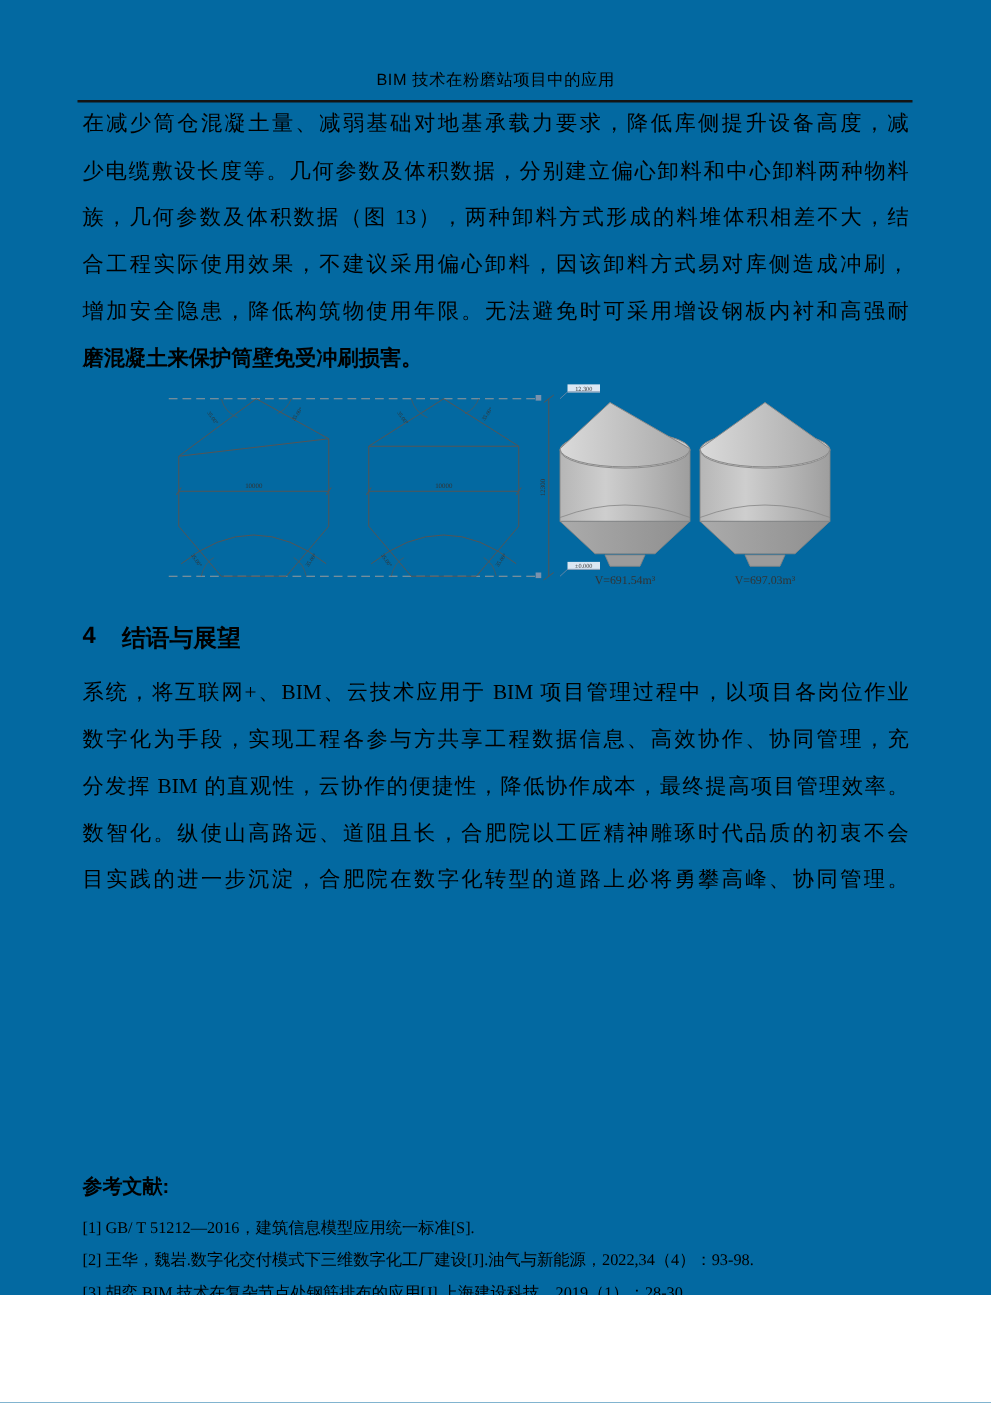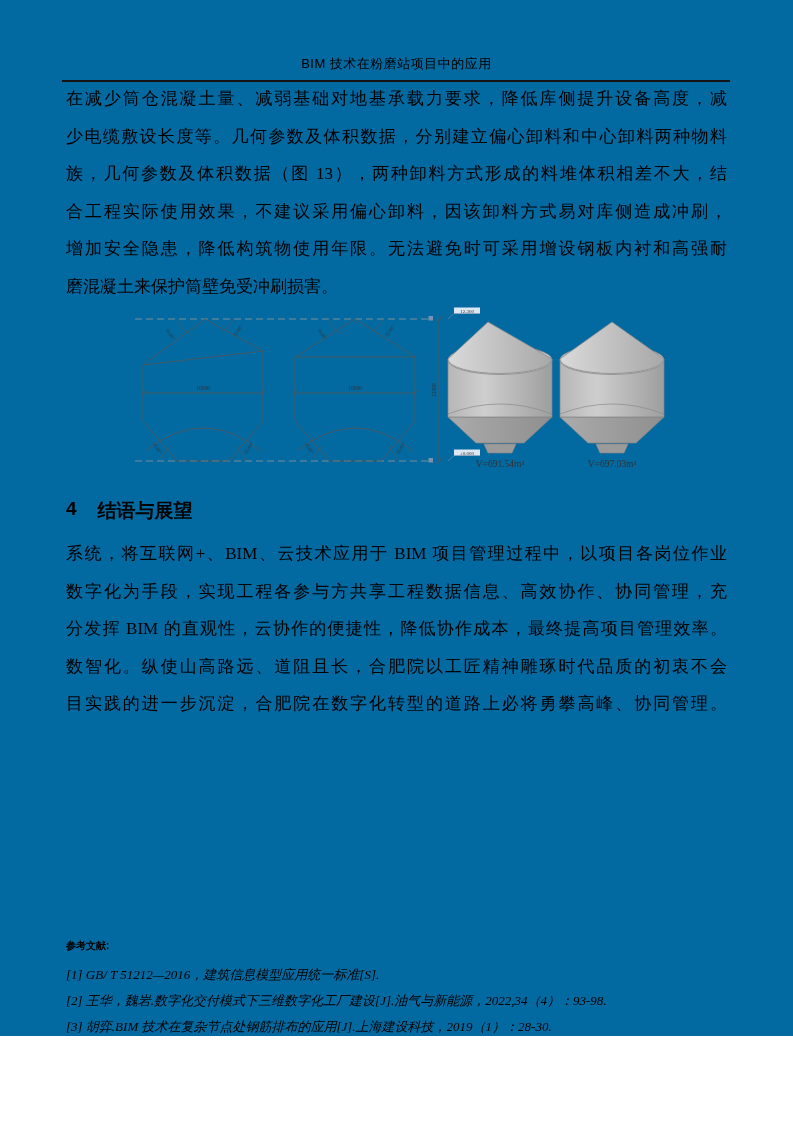--- a/index.html
+++ b/index.html
@@ -14,39 +14,39 @@
     position: absolute; top: 55px; left: 64px; width: 665px;
     text-align: center; font-size: 13px; letter-spacing: .5px;
     font-family: "Liberation Sans", sans-serif;
   }
   .header-rule { position: absolute; top: 80px; left: 62px; width: 668px; height: 2px; background: #141414; }
 
   .para { position: absolute; left: 66px; width: 661px; font-size: 17px; line-height: 37.5px; }
   #para1 { top: 80px; }
   #para2 { top: 535px; }
   .jline { text-align: justify; text-align-last: justify; }
-  .lline { text-align: left; }
+  .lline { text-align: left; font-weight: bold; }
   .indent { text-indent: 35px; }
 
   .figure-wrap { position: absolute; left: 133px; top: 303px; width: 548px; height: 172px; }
   .figure-wrap svg { display: block; width: 548px; height: 172px; }
 
   .fig-caption {
     position: absolute; top: 477px; left: 64px; width: 665px; text-align: center;
     font-size: 13px; font-weight: bold; font-family: "Liberation Sans", sans-serif;
   }
 
   .section-heading {
     position: absolute; top: 498px; left: 66px; display: flex; gap: 21px;
     font-size: 19px; font-weight: bold; font-family: "Liberation Sans", sans-serif;
   }
 
   .refs { position: absolute; left: 66px; top: 939px; width: 661px; font-size: 13px; }
-  .refs-heading { font-weight: bold; font-size: 10px; font-family: "Liberation Sans", sans-serif; margin-bottom: 9px; }
-  .ref-item { line-height: 26px; font-style: italic; }
+  .refs-heading { font-weight: bold; font-size: 16px; font-family: "Liberation Sans", sans-serif; margin-bottom: 9px; }
+  .ref-item { line-height: 26px; }
 
   .footer-rule { position: absolute; top: 1052px; left: 62px; width: 668px; height: 2.5px; background: #000; }
   .footer { position: absolute; top: 1059px; left: 64px; width: 665px; height: 16px; font-size: 12px; font-family: "Liberation Sans", sans-serif; }
   .footer-center { position: absolute; left: 0; right: 16px; }
   .footer-right { position: absolute; right: 0; top: 0; }
 
   .cad-text { font-family: "Liberation Serif", serif; fill: #333; }
 </style>
 </head>
 <body>

